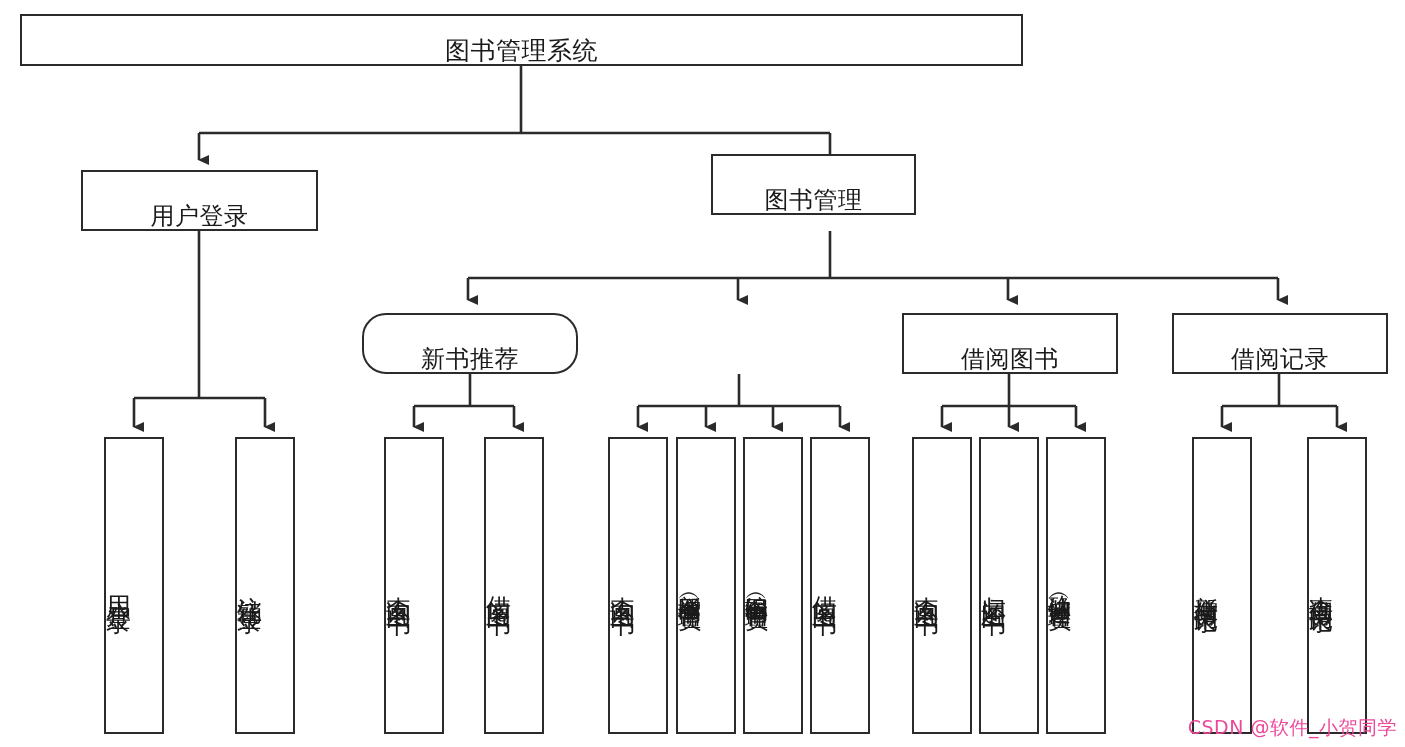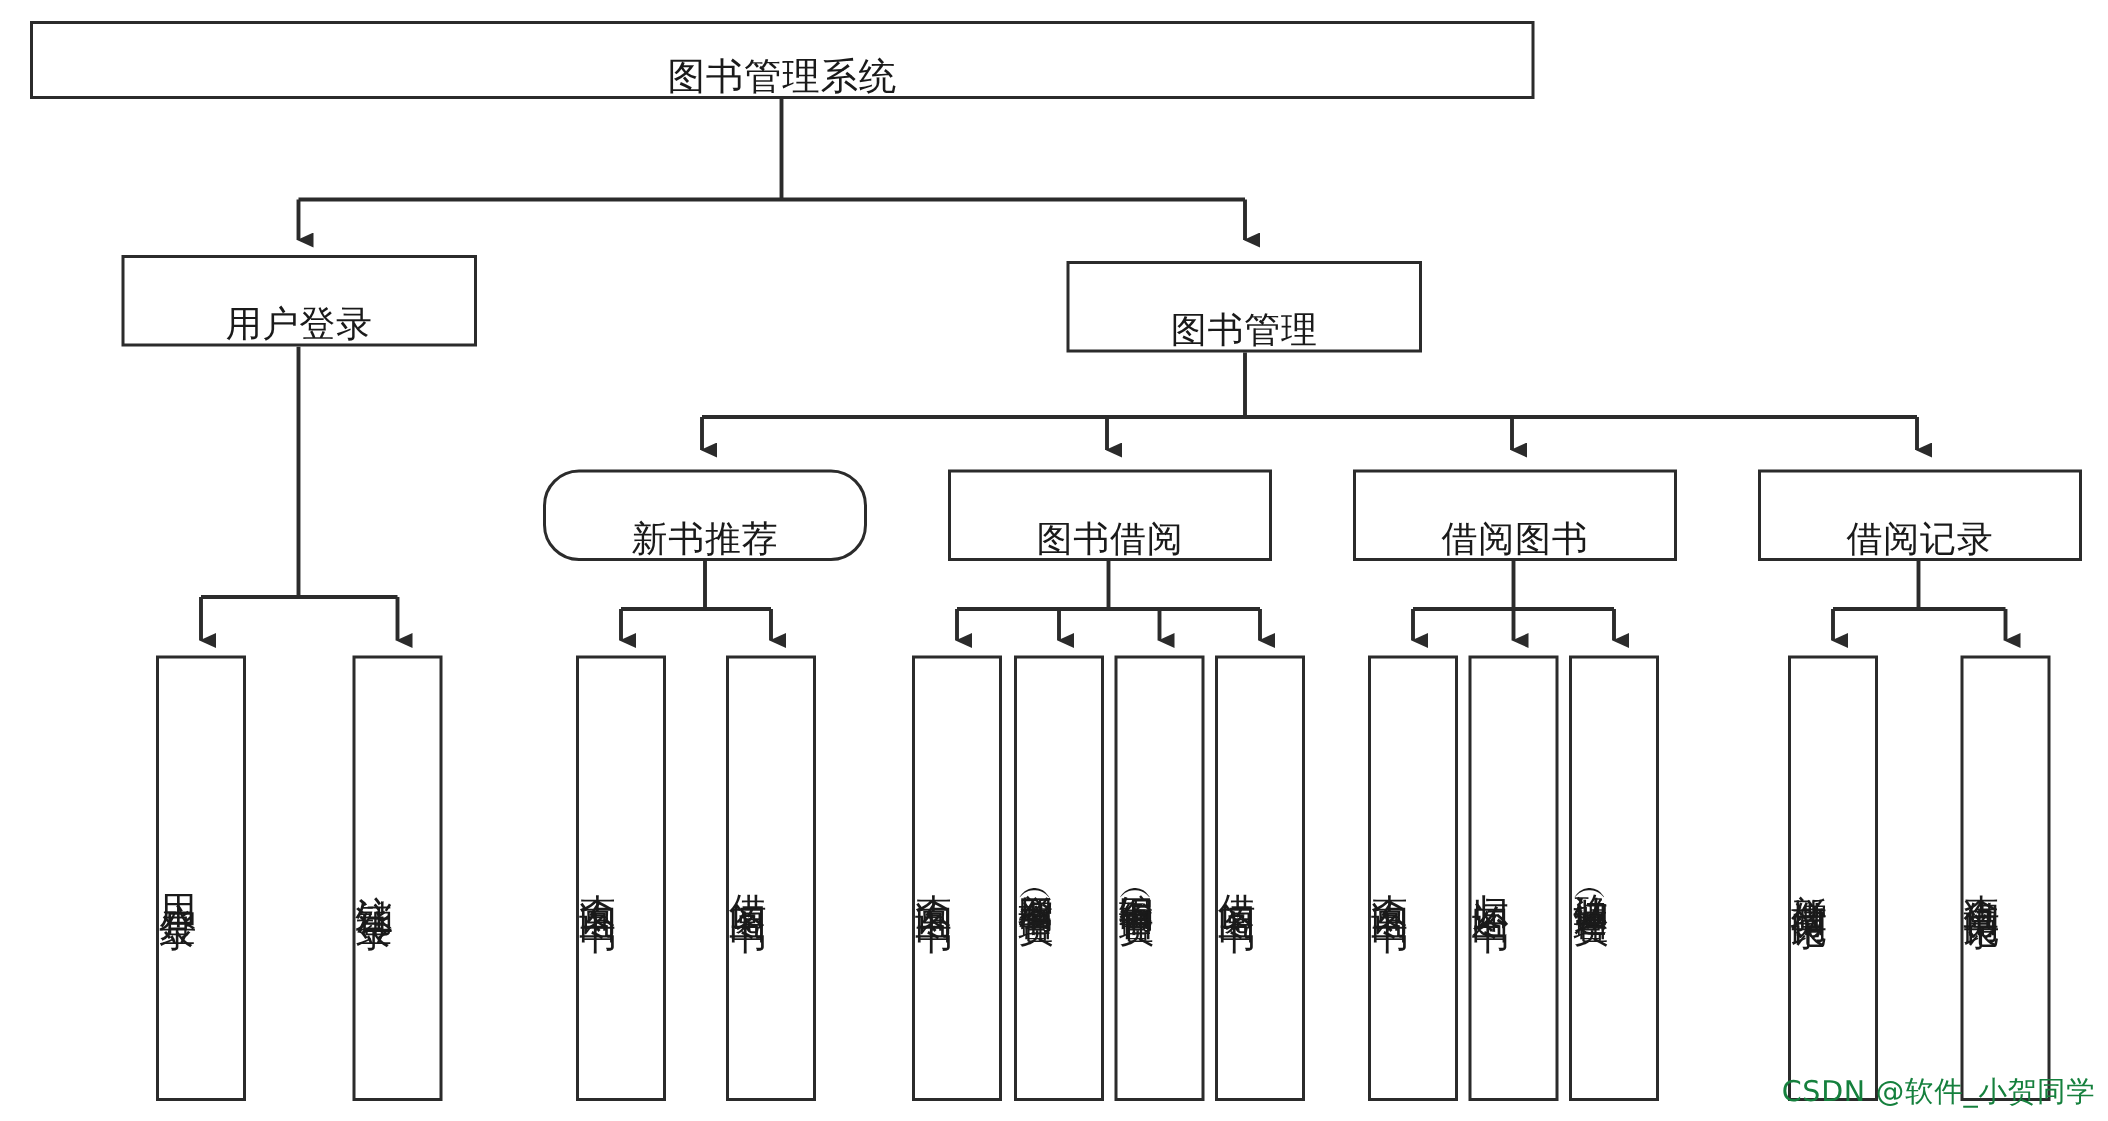--- a/index.html
+++ b/index.html
@@ -56,21 +56,21 @@
     writing-mode: vertical-rl;
     text-orientation: upright;
     letter-spacing: 5px;
     display: block;
   }
   #watermark {
     position: absolute;
     right: 8px;
     bottom: 6px;
     font-size: 19px;
-    color: #15803d;
+    color: #ec4899;
     font-family: "DejaVu Sans", "Liberation Sans", sans-serif;
     white-space: nowrap;
     letter-spacing: 0.5px;
   }
 </style>
 </head>
 <body>
 
 <div id="canvas">
 
@@ -125,29 +125,26 @@
     </g>
   </svg>
 
   <div class="node horiz root" style="left:20px; top:14px; width:1003px; height:52px;">
     <span>图书管理系统</span>
   </div>
 
   <div class="node horiz" style="left:81px; top:170px; width:237px; height:61px;">
     <span>用户登录</span>
   </div>
-  <div class="node horiz" style="left:711px; top:174px; width:237px; height:61px;">
+  <div class="node horiz" style="left:711px; top:154px; width:205px; height:61px;">
     <span>图书管理</span>
   </div>
 
   <div class="node horiz" style="left:362px; top:313px; width:216px; height:61px;border-radius:24px;">
     <span>新书推荐</span>
-  </div>
-  <div class="node horiz" style="left:632px; top:313px; width:216px; height:61px;">
-    <span>图书借阅</span>
   </div>
   <div class="node horiz" style="left:902px; top:313px; width:216px; height:61px;">
     <span>借阅图书</span>
   </div>
   <div class="node horiz" style="left:1172px; top:313px; width:216px; height:61px;">
     <span>借阅记录</span>
   </div>
 
   <div class="node leaf" style="left:104px; top:437px; width:60px; height:297px;">
     <span class="leaf-label">用户登录</span>

